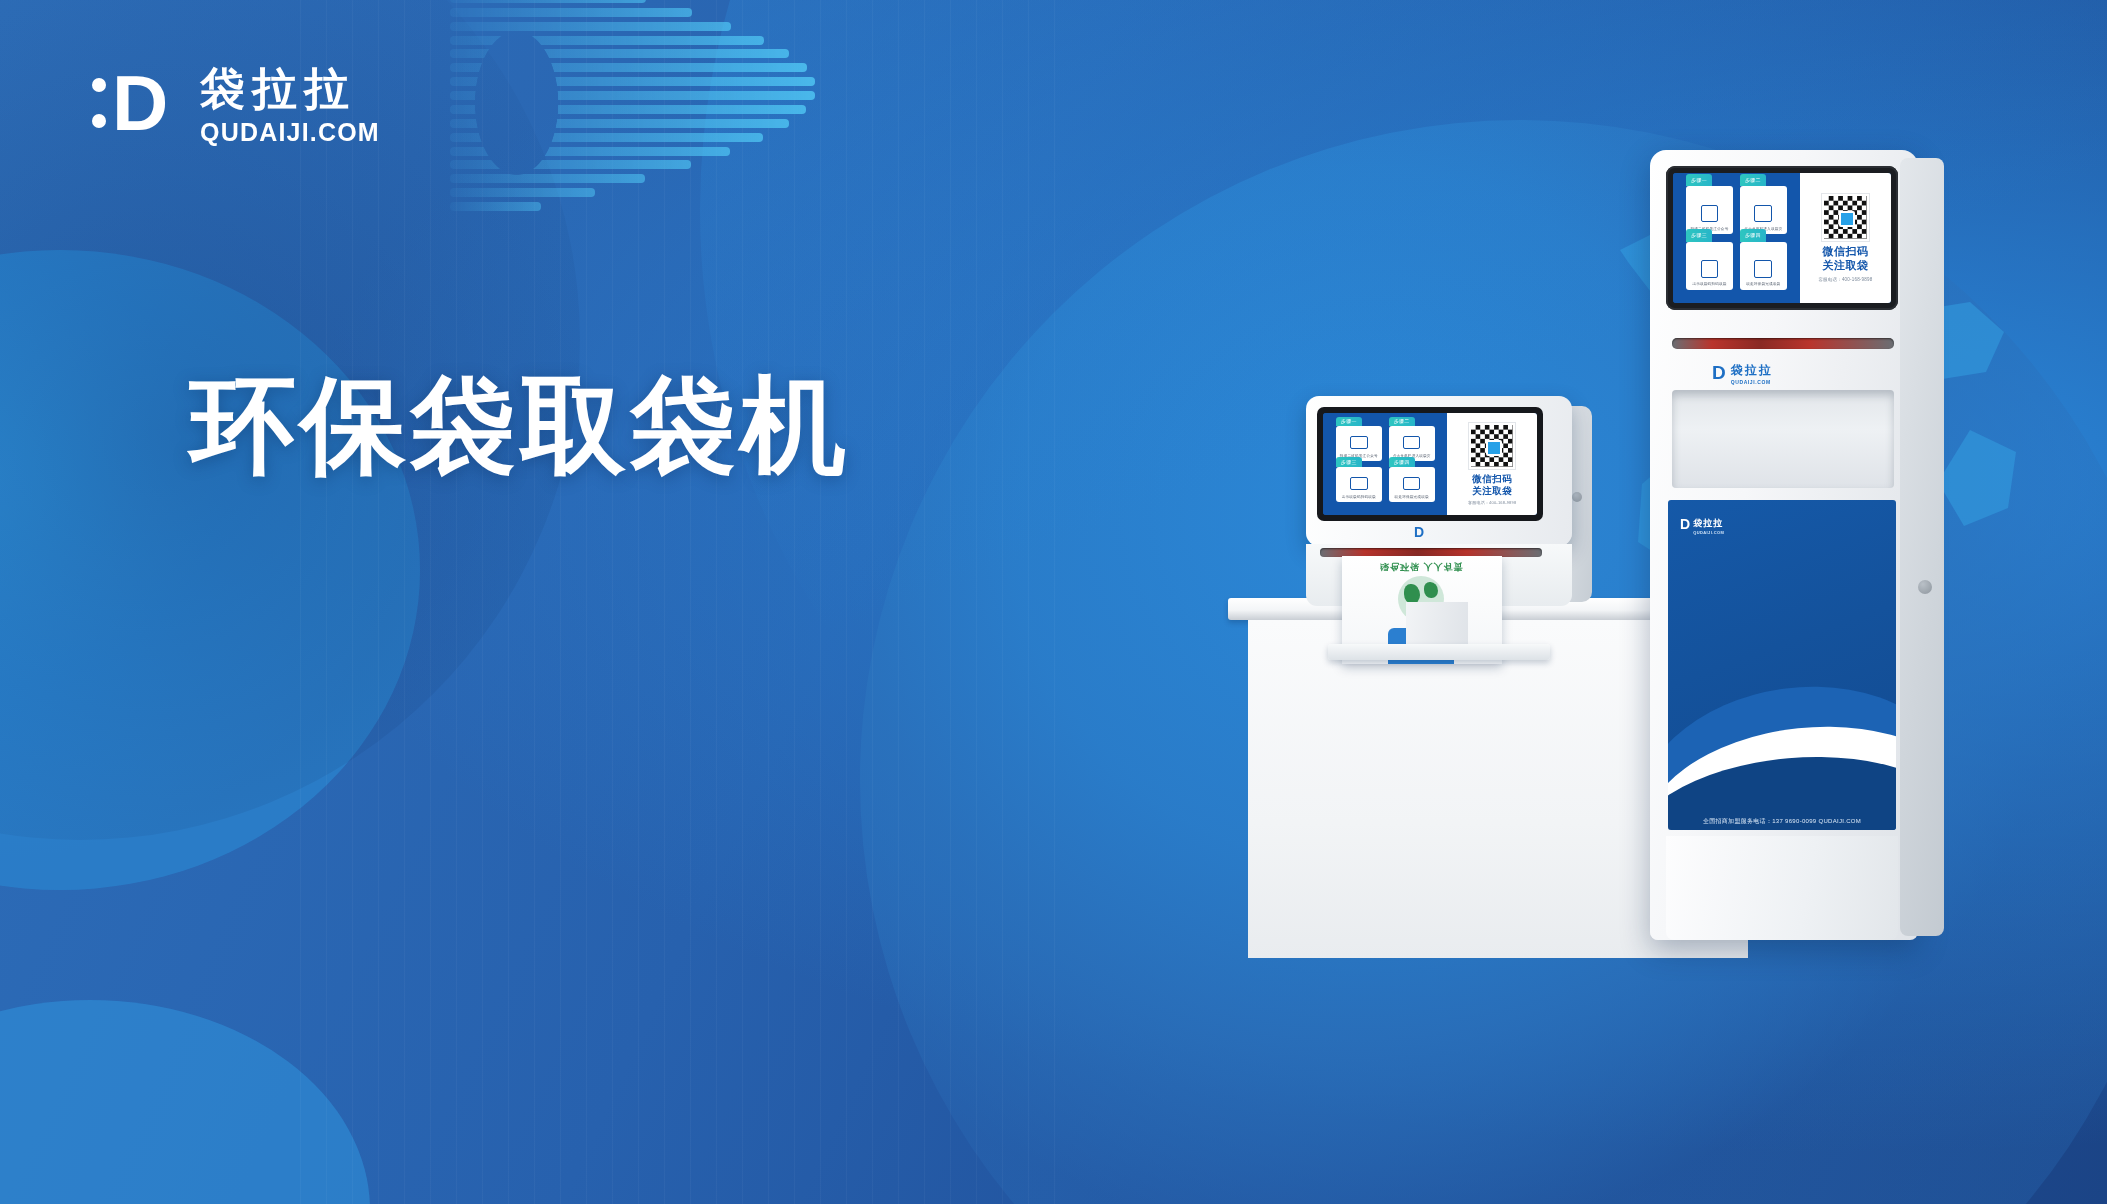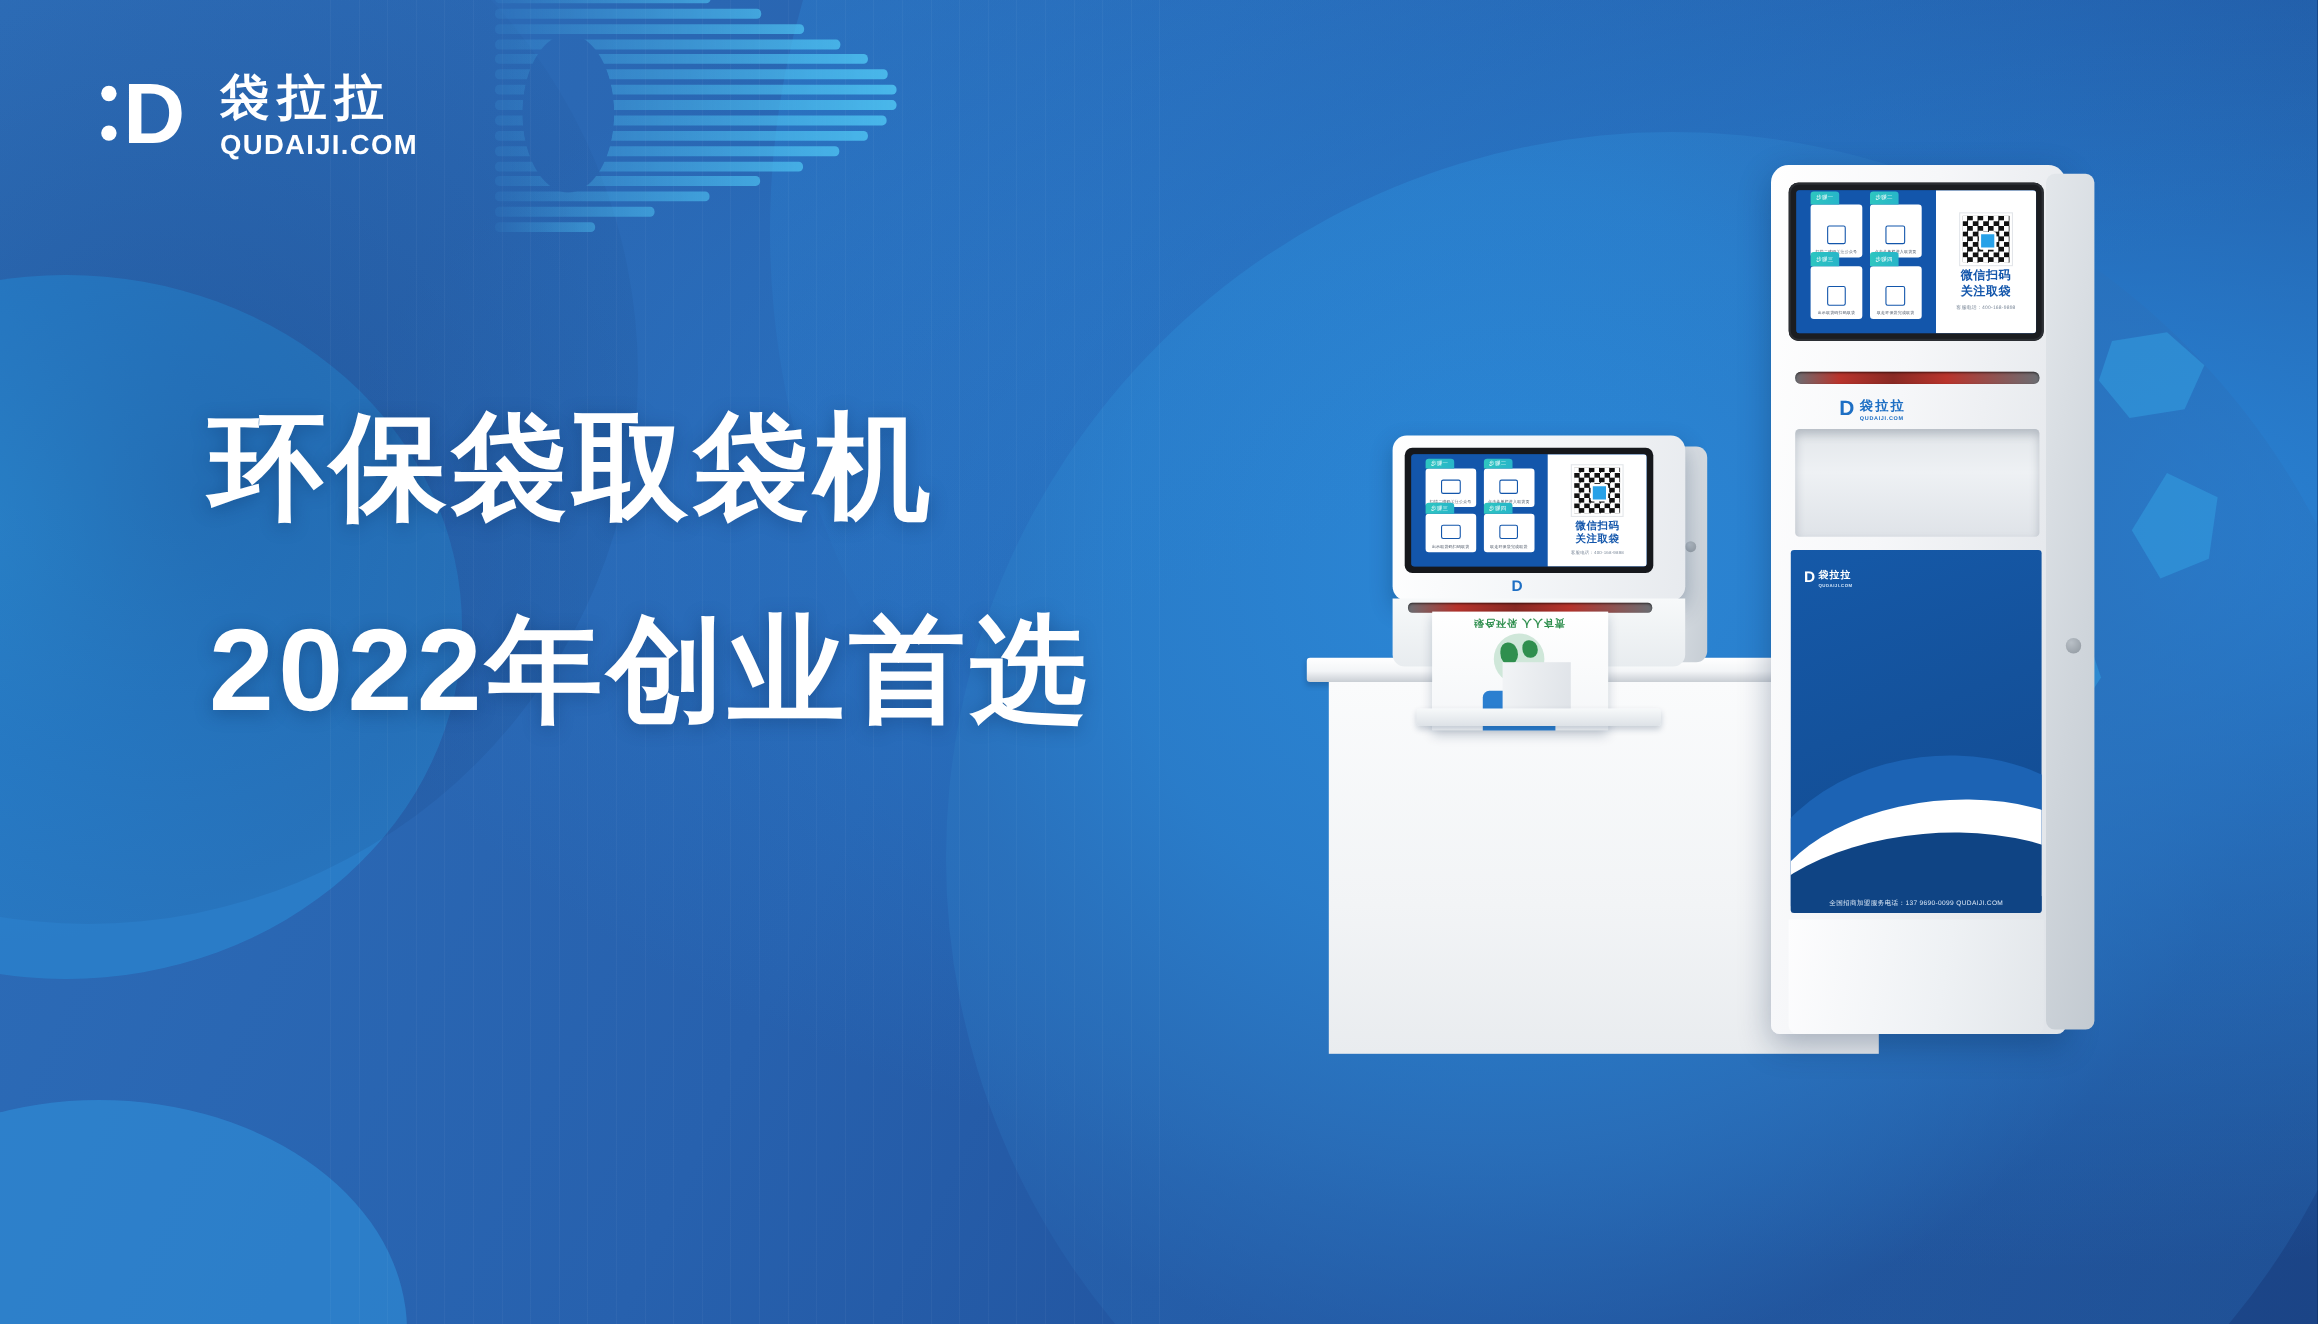--- a/index.html
+++ b/index.html
@@ -76,21 +76,21 @@
   .h1{
     color:#fff;font-weight:700;font-size:106px;line-height:1.04;letter-spacing:4px;
     text-shadow:0 3px 16px rgba(10,40,85,.35);white-space:nowrap;
   }
   #headline-2{margin-top:74px;}
   #subheadline{
     margin-top:86px;color:#eaf3fc;font-size:40px;letter-spacing:11px;font-weight:400;white-space:nowrap;
   }
 
   
-  #scene{position:absolute;left:1140px;top:150px;width:900px;height:900px;}
+  #scene{position:absolute;left:1180px;top:150px;width:900px;height:900px;}
 
   
   #counter{position:absolute;left:54px;top:448px;width:530px;height:360px;}
   #counter-top{
     position:absolute;left:-6px;top:0;width:542px;height:22px;border-radius:3px;
     background:linear-gradient(180deg,#ffffff 0%,#f3f5f7 55%,#c9ced4 100%);
     box-shadow:0 3px 5px rgba(10,40,85,.25);
   }
   #counter-body{
     position:absolute;left:14px;top:22px;width:500px;height:338px;
@@ -301,21 +301,20 @@
       <span class="dee">D</span>
     </div>
     <div id="logo-text">
       <div id="logo-cn">袋拉拉</div>
       <div id="logo-en">QUDAIJI.COM</div>
     </div>
   </div>
 
   <div id="copy">
     <div class="h1" id="headline-1">环保袋取袋机</div>
-    <div class="h1" id="headline-2">2022年创业首选</div>
   </div>
 
   <div id="scene">
 
     <div id="counter">
       <div id="counter-top"></div>
       <div id="counter-body"></div>
     </div>
 
     <div id="kiosk-tall">

